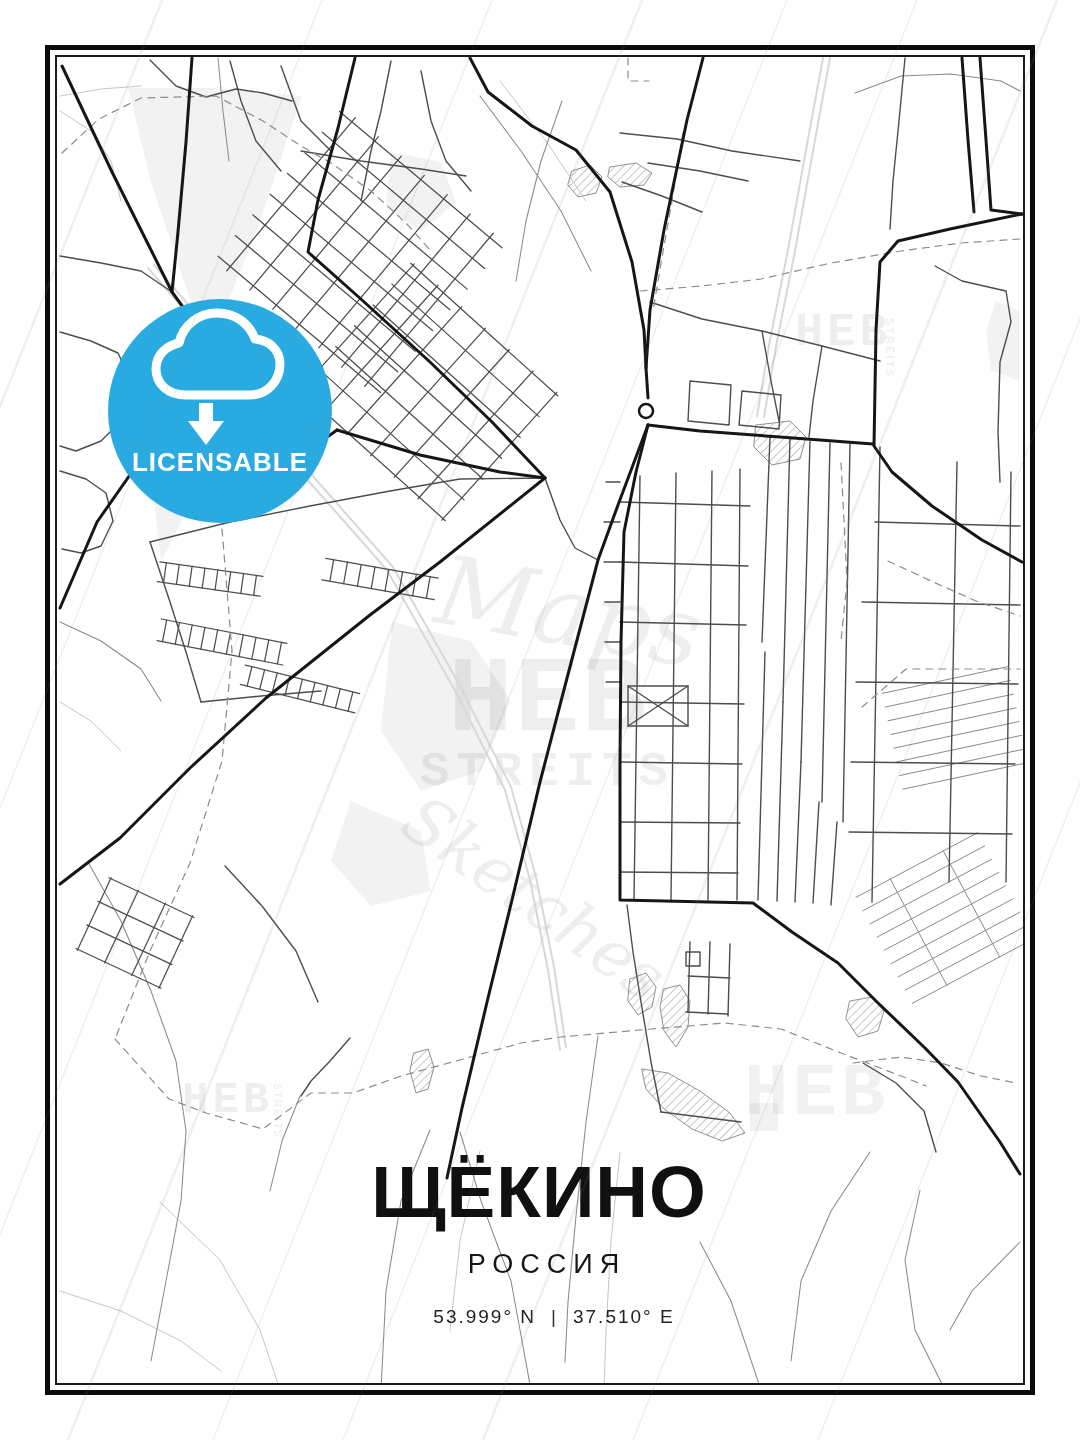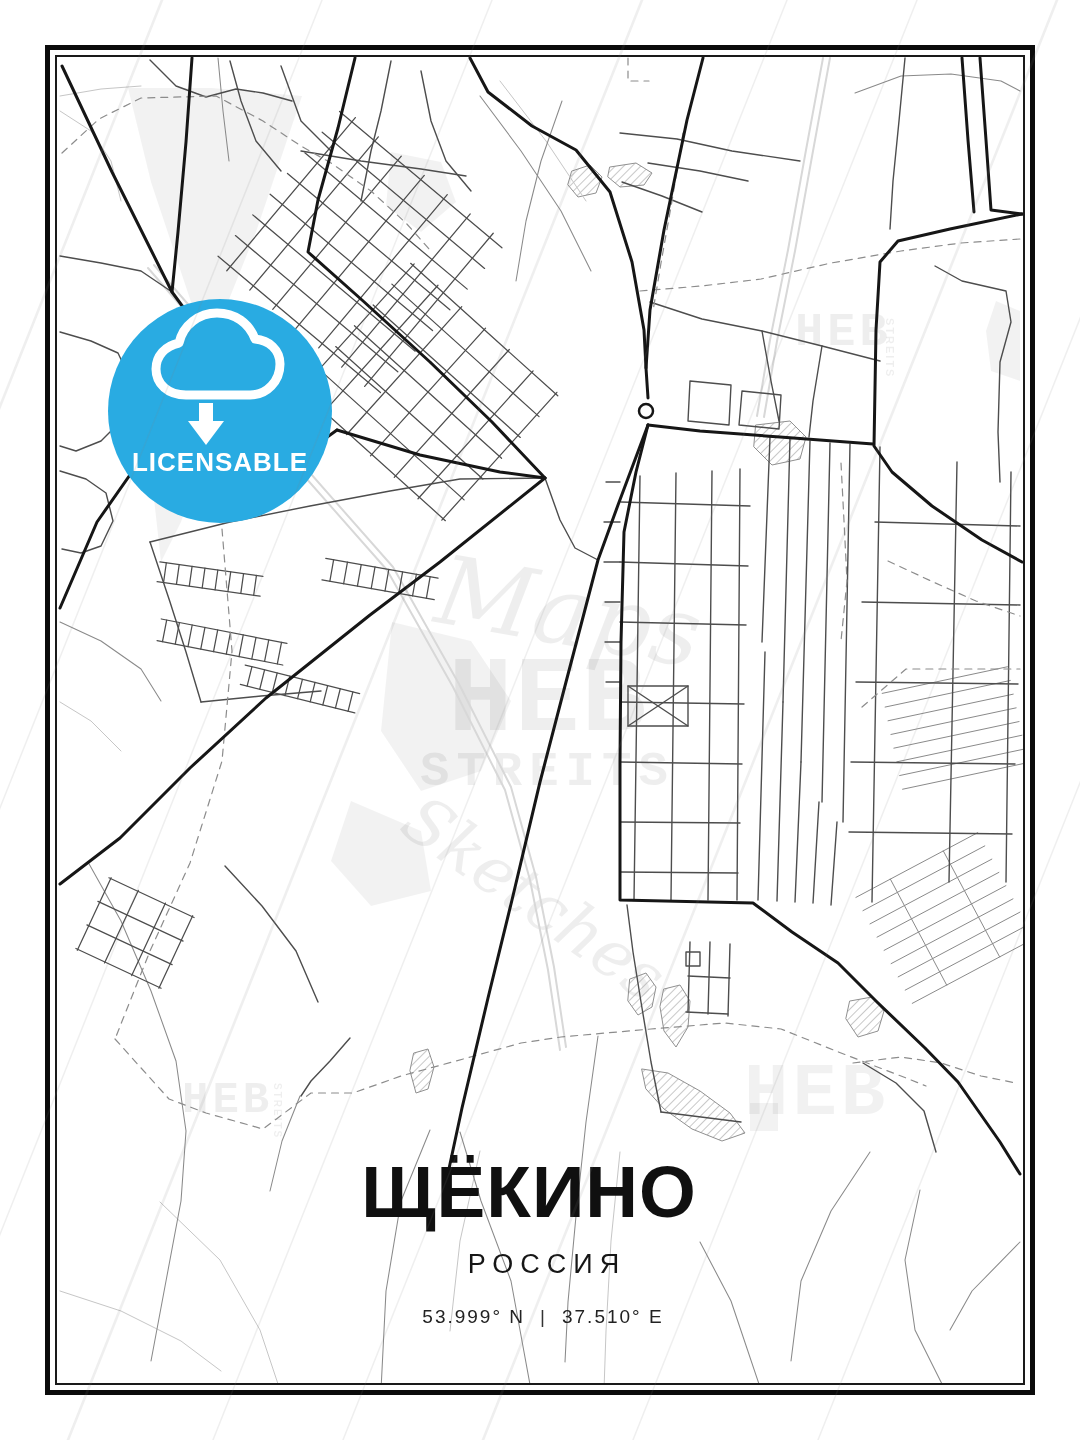--- a/index.html
+++ b/index.html
@@ -26,26 +26,26 @@
   .wm-br-brand{left:744px;top:1052px;font-size:74px;color:rgba(0,0,0,0.055);}
 
   
   .badge{position:absolute;left:108px;top:299px;width:224px;height:224px;z-index:4;}
   .badge-circle{position:absolute;inset:0;border-radius:50%;mix-blend-mode:multiply;}
   .badge-content{position:absolute;inset:0;}
   .badge-label{position:absolute;left:0;top:148px;width:100%;text-align:center;
                color:#ffffff;font-weight:bold;font-size:26px;letter-spacing:1px;}
 
   
-  .title{position:absolute;left:46px;width:964px;top:1150px;text-align:center;z-index:3;
+  .title{position:absolute;left:56px;width:964px;top:1150px;text-align:center;z-index:3;
          font-size:73px;font-weight:bold;color:#101010;letter-spacing:1px;padding-left:1px;}
   .subtitle{position:absolute;left:58px;width:964px;top:1249px;text-align:center;z-index:3;
          font-size:27px;color:#161616;letter-spacing:7px;padding-left:7px;}
   .coords{position:absolute;left:58px;width:964px;top:1306px;text-align:center;z-index:3;
-         font-size:19px;color:#222222;letter-spacing:2px;padding-left:3px;}
+         font-size:19px;color:#222222;letter-spacing:2px;padding-left:14px;}
   .coords .sep{margin:0 15px;color:#333;}
 </style>
 </head>
 <body>
 
 <div class="poster">
 
   <div class="wm wm-script wm-center-script1">Maps</div>
   <div class="wm wm-block wm-center-brand">HEB</div>
   <div class="wm wm-block wm-center-sub">STREITS</div>

